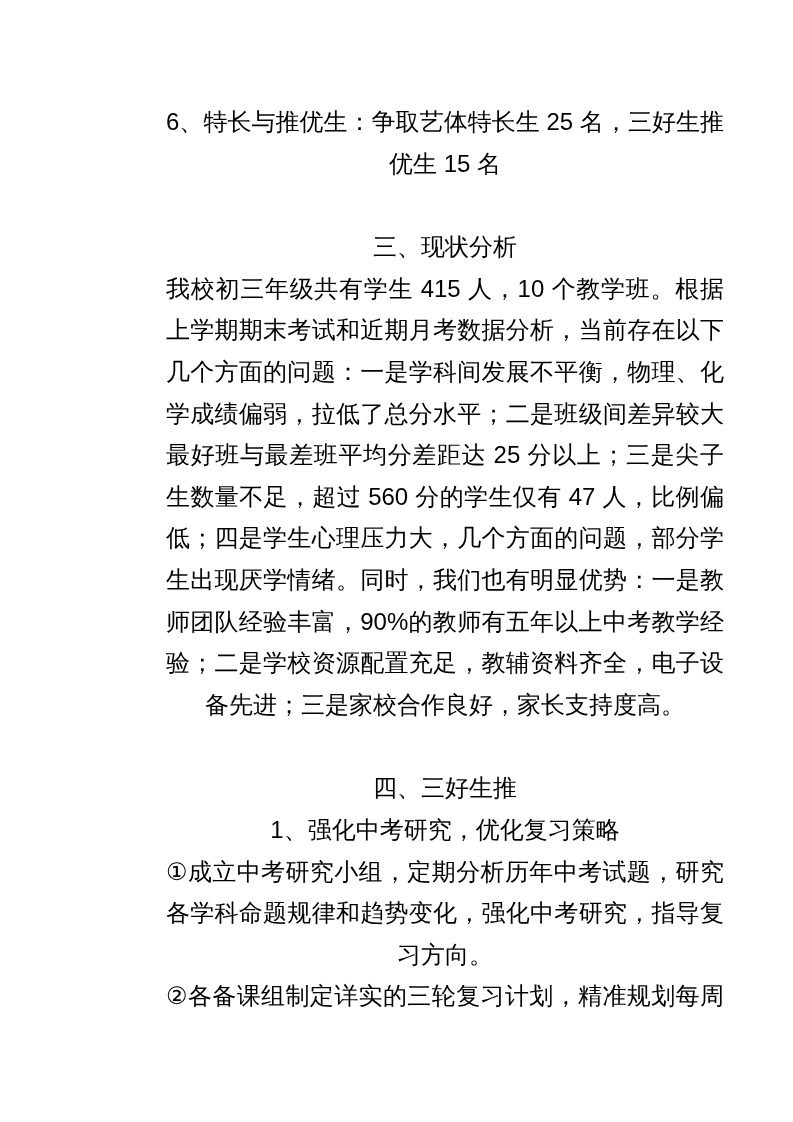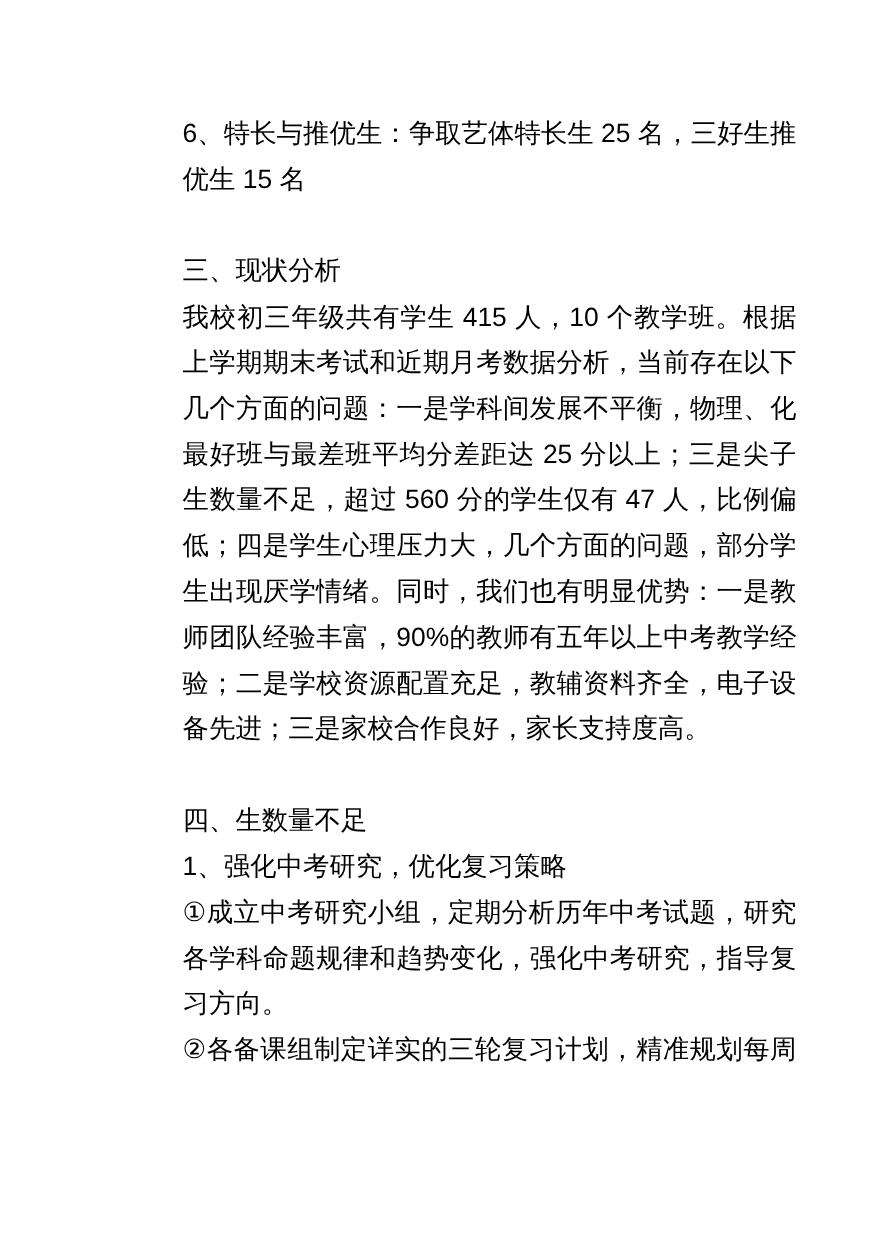--- a/index.html
+++ b/index.html
@@ -23,21 +23,21 @@
   }
   .para {
     margin: 0;
     padding: 0;
   }
   .para.heading {
     margin-top: 42px;
   }
   .line {
     white-space: pre-wrap;
-    text-align: left;
+    text-align: center;
   }
   .line.fill {
     text-align: justify;
     text-align-last: justify;
   }
 </style>
 </head>
 <body>
 
 <main class="page" style="background: rgb(255, 255, 255); color: #000000; margin-left: 48px;">
@@ -46,30 +46,31 @@
         <div class="line fill">6、特长与推优生：争取艺体特长生 25 名，三好生推</div>
         <div class="line">优生 15 名</div>
       </div>
       <div class="para heading">
         <div class="line">三、现状分析</div>
       </div>
       <div class="para body">
         <div class="line fill">我校初三年级共有学生 415 人，10 个教学班。根据</div>
         <div class="line fill">上学期期末考试和近期月考数据分析，当前存在以下</div>
         <div class="line fill">几个方面的问题：一是学科间发展不平衡，物理、化</div>
+        <div class="line fill">学成绩偏弱，拉低了总分水平；二是班级间差异较大</div>
         <div class="line fill">最好班与最差班平均分差距达 25 分以上；三是尖子</div>
         <div class="line fill">生数量不足，超过 560 分的学生仅有 47 人，比例偏</div>
         <div class="line fill">低；四是学生心理压力大，几个方面的问题，部分学</div>
         <div class="line fill">生出现厌学情绪。同时，我们也有明显优势：一是教</div>
         <div class="line fill">师团队经验丰富，90%的教师有五年以上中考教学经</div>
         <div class="line fill">验；二是学校资源配置充足，教辅资料齐全，电子设</div>
         <div class="line">备先进；三是家校合作良好，家长支持度高。</div>
       </div>
       <div class="para heading">
-        <div class="line">四、生数量不足</div>
+        <div class="line">四、三好生推</div>
       </div>
       <div class="para body">
         <div class="line">1、强化中考研究，优化复习策略</div>
       </div>
       <div class="para body">
         <div class="line fill">①成立中考研究小组，定期分析历年中考试题，研究</div>
         <div class="line fill">各学科命题规律和趋势变化，强化中考研究，指导复</div>
         <div class="line">习方向。</div>
       </div>
       <div class="para body">

